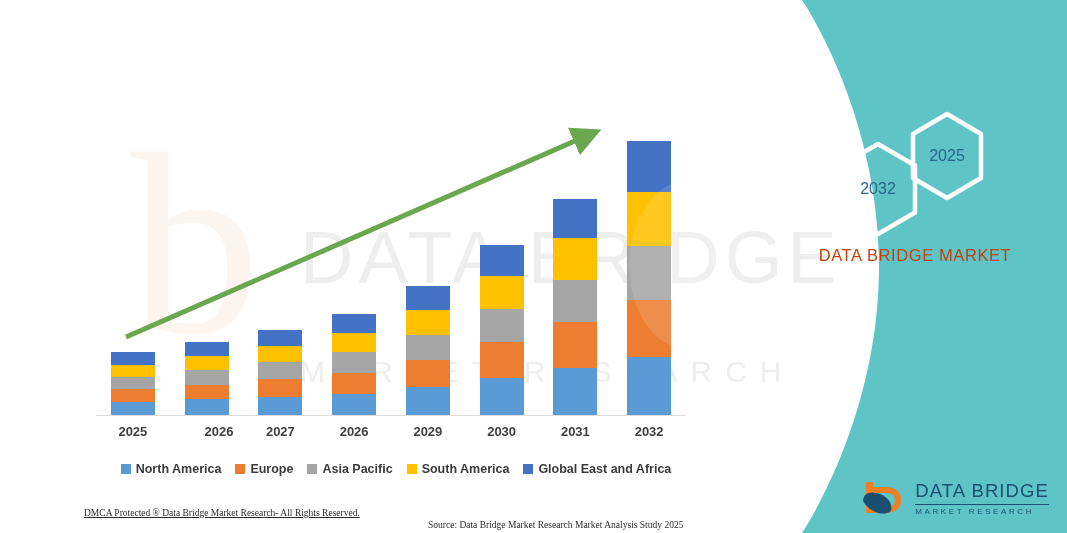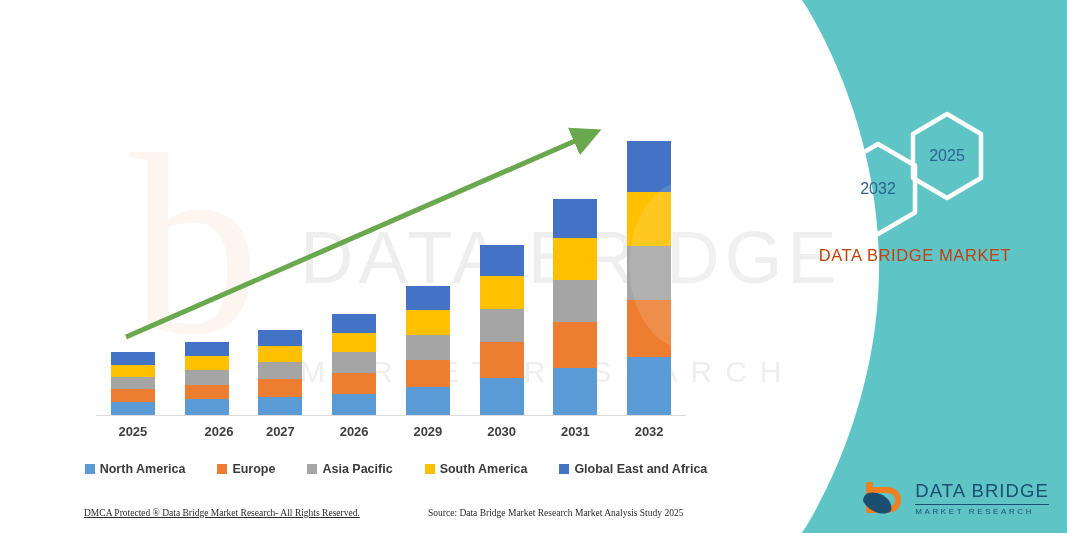--- a/index.html
+++ b/index.html
@@ -98,33 +98,33 @@
   .xlab{
     position:absolute;width:70px;text-align:center;
     font-size:13px;font-weight:bold;color:#404040;top:0;
   }
 
   .arrow{position:absolute;left:96px;top:115px;width:590px;height:300px;z-index:3;pointer-events:none;}
 
   
   .legend{
     position:absolute;left:96px;top:459px;width:600px;height:20px;
-    display:flex;align-items:center;justify-content:center;gap:32px;z-index:3;
+    display:flex;align-items:center;justify-content:center;gap:14px;z-index:3;
   }
   .lg-item{display:flex;align-items:center;gap:5px;}
   .lg-swatch{width:10px;height:10px;display:inline-block;}
   .lg-text{font-size:12.5px;font-weight:bold;color:#3b3b3b;white-space:nowrap;}
 
   
   .footer{
     position:absolute;left:0;top:508px;width:770px;height:22px;z-index:3;
     font-family:"Liberation Serif", serif;font-size:9.5px;color:#2b2b2b;
   }
   .f-left{position:absolute;left:84px;top:0;white-space:nowrap;text-decoration:underline;}
-  .f-right{position:absolute;left:428px;top:0;white-space:nowrap;}
+  .f-right{position:absolute;left:428px;top:12px;white-space:nowrap;}
 </style>
 </head>
 <body>
 
 <div id="root">
 
   <div class="left-area">
 
     <div class="wm">
       <div class="wm-b">b</div>

